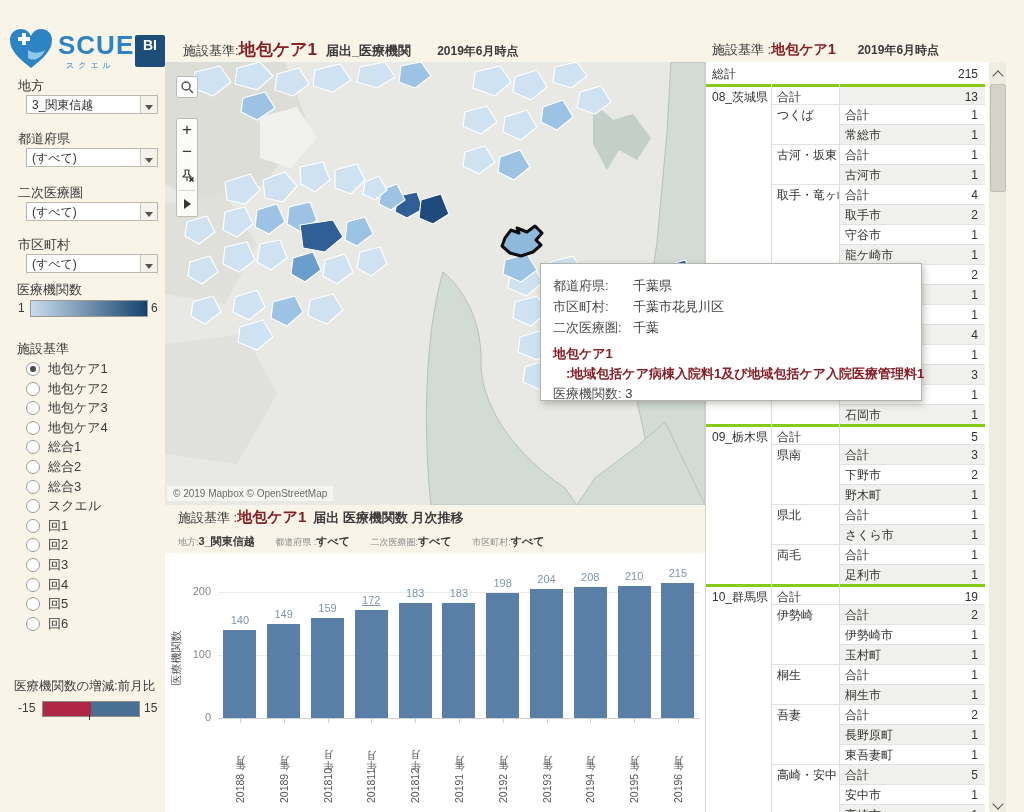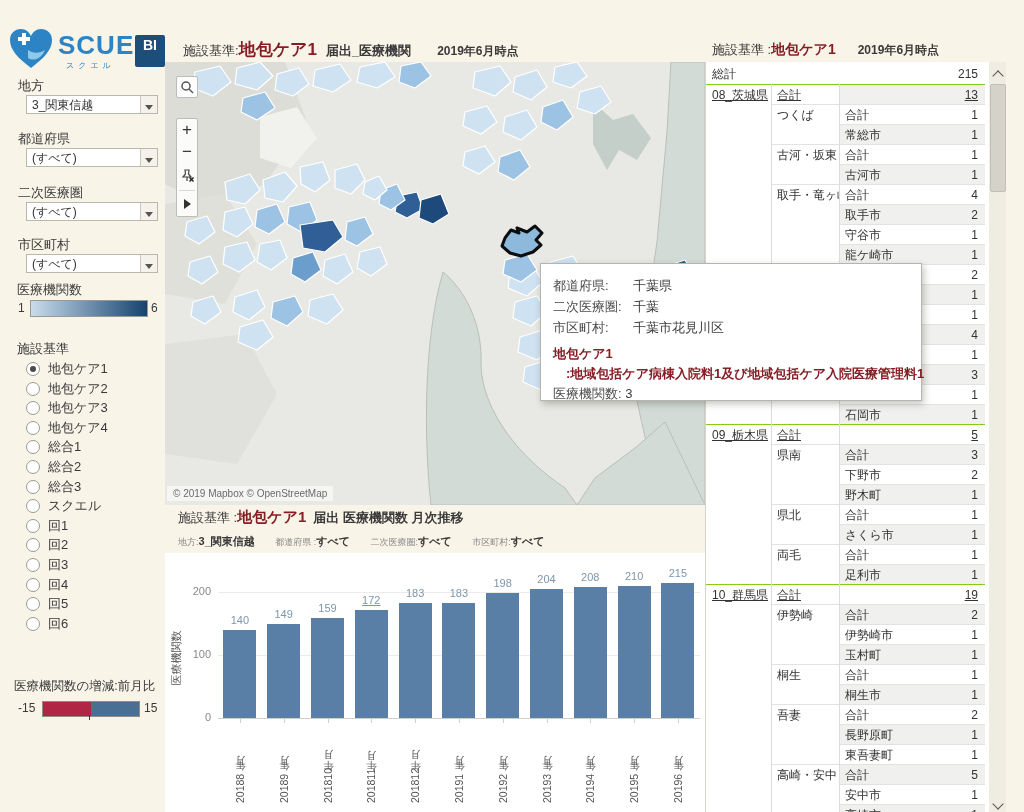--- a/index.html
+++ b/index.html
@@ -61,21 +61,21 @@
   
   #table-panel{left:705px;top:62px;width:283px;height:750px;background:#fff;border-left:1px solid #d6d3c9;overflow:hidden;}
   .trow{position:absolute;left:0;width:283px;height:20px;font-size:12px;color:#333;}
   .tcell{position:absolute;top:0;height:20px;line-height:20px;box-sizing:border-box;overflow:hidden;white-space:nowrap;}
   .c1{left:0;width:65px;padding-left:6px;}
   .c2{left:65px;width:68px;padding-left:6px;}
   .c3{left:133px;width:70px;padding-left:6px;}
   .c4{left:203px;width:76px;text-align:right;padding-right:7px;}
   .band{background:#f0f0ee;}
   .bt{border-top:1px solid #e2e2e0;}
-  .bts{border-top:1px solid #84cc16;text-decoration:underline;}
+  .bts{border-top:3px solid #84cc16;}
   .vline{position:absolute;width:1px;background:#dcdcda;z-index:5;}
   
   .sb-arrow{position:absolute;left:990px;width:15px;height:15px;color:#555;text-align:center;}
   .chev{display:inline-block;width:7px;height:7px;border-left:1.5px solid #555;border-top:1.5px solid #555;}
   #sb-thumb{left:990px;top:84px;width:14px;height:106px;background:#d5d2c9;border:1px solid #c2bfb6;border-radius:2px;}
   #sb-track{left:989px;top:62px;width:17px;height:750px;background:#efece2;}
 </style>
 </head>
 <body>
 
@@ -590,21 +590,21 @@
     <div class="vline" style="left:133px;top:22px;height:728px;"></div>
   </div>
 
   <div class="abs" id="sb-track"></div>
   <div class="sb-arrow" style="top:66px;"><span class="chev" style="transform:rotate(45deg);margin-top:4px;"></span></div>
   <div class="abs" id="sb-thumb"></div>
   <div class="sb-arrow" style="top:794px;"><span class="chev" style="transform:rotate(225deg);margin-top:1px;"></span></div>
 
   <div class="abs" id="tooltip">
     <div class="tt-row"><span class="tt-lab">都道府県:</span><span class="tt-val">千葉県</span></div>
+    <div class="tt-row"><span class="tt-lab">市区町村:</span><span class="tt-val">千葉市花見川区</span></div>
     <div class="tt-row"><span class="tt-lab">二次医療圏:</span><span class="tt-val">千葉</span></div>
-    <div class="tt-row"><span class="tt-lab">市区町村:</span><span class="tt-val">千葉市花見川区</span></div>
     <div style="height:6px;"></div>
     <div class="tt-maroon">地包ケア1</div>
     <div class="tt-maroon">　:地域包括ケア病棟入院料1及び地域包括ケア入院医療管理料1</div>
     <div class="tt-row" style="height:20px;line-height:20px;"><span>医療機関数:</span> <span class="tt-val">3</span></div>
   </div>
 
 </div>
 
 </body></html>

